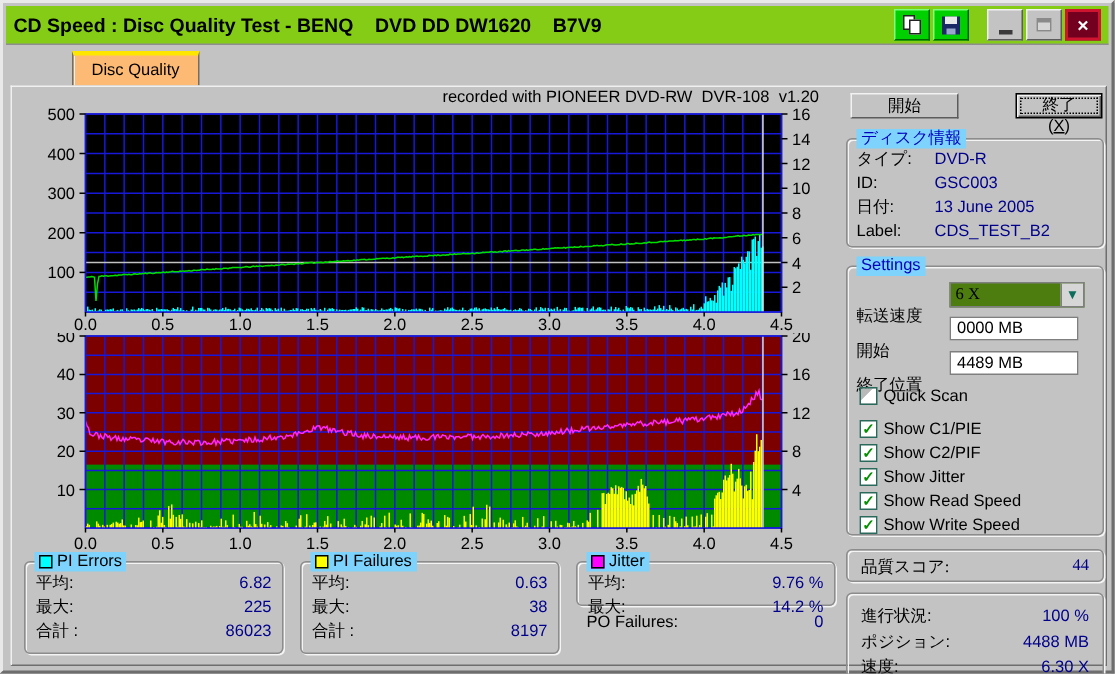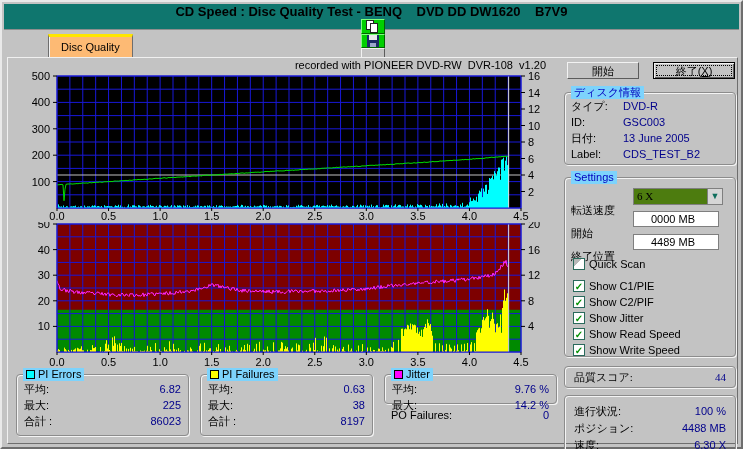--- a/index.html
+++ b/index.html
@@ -1,22 +1,22 @@
 <!DOCTYPE html>
 <html><head>
 <meta charset="utf-8">
 <style>
   html,body{margin:0;padding:0;background:#808080;}
   *{box-sizing:border-box;}
   .window{position:relative;width:743px;height:449px;background:#c3c3c3;
     font-family:"Liberation Sans",sans-serif;color:#000;
     border:2px solid;border-color:#e9e9e9 #6e6e6e #6e6e6e #e9e9e9;}
   
-  .titlebar{position:absolute;left:2px;top:2px;right:2px;height:26px;background:#0f766e;
-    border-bottom:1px solid #8e8e8e;display:flex;align-items:center;padding:0 5px;flex-direction:column;}
+  .titlebar{position:absolute;left:2px;top:2px;right:2px;height:26px;background:#84cc16;
+    border-bottom:1px solid #8e8e8e;display:flex;align-items:center;padding:0 5px;}
   .title{font-weight:bold;font-size:13px;white-space:pre;flex:1;}
   .tb-btn{width:24px;height:21px;margin-left:2px;background:#c3c3c3;border:1px solid;
     border-color:#f2f2f2 #5c5c5c #5c5c5c #f2f2f2;display:flex;align-items:center;justify-content:center;padding:0;}
   .tb-btn.green{background:#00cf00;border-color:#7dff7d #006300 #006300 #7dff7d;}
   .gap{width:10px;}
   .copy-ic{position:relative;width:13px;height:13px;}
   .copy-ic i{position:absolute;width:8px;height:10px;background:#fff;border:1px solid #222;}
   .copy-ic i.b{left:0;top:0;} .copy-ic i.f{left:4px;top:3px;}
   .save-ic{width:12px;height:12px;background:#1b2a66;position:relative;}
   .save-ic i{position:absolute;left:2px;top:0;width:8px;height:5px;background:#e9e9e9;}
@@ -49,31 +49,31 @@
   .sbox{height:62px;padding:7px 7px 0 7px;}
   .sbox.short{height:30px;}
   .srow{display:flex;justify-content:space-between;font-size:11px;height:16px;line-height:15px;gap:28px;}
   .porow{display:flex;justify-content:space-between;font-size:11px;margin-top:5px;padding:0 8px 0 7px;}
   
   .side{position:absolute;left:556px;top:2px;width:172px;font-size:11px;}
   .btnrow{display:flex;justify-content:space-between;padding:2px 1px 0 3px;height:20px;}
   .btn{height:17px;font-size:11px;font-family:"Liberation Sans",sans-serif;background:#c3c3c3;
     border:1px solid;border-color:#f2f2f2 #5c5c5c #5c5c5c #f2f2f2;padding:0 10px;line-height:14px;}
   .btn.start{width:72px;}
-  .btn.default{width:82px;border:1px solid #000;box-shadow:inset 1px 1px 0 #f2f2f2, inset -1px -1px 0 #5c5c5c;
+  .btn.default{width:58px;border:1px solid #000;box-shadow:inset 1px 1px 0 #f2f2f2, inset -1px -1px 0 #5c5c5c;
     outline:1px dotted #000;outline-offset:-4px;}
   .btn.default u{text-decoration:underline;}
   .group.info{margin-top:12px;height:73px;padding:6px 6px 0 6px;}
   .irow{display:flex;height:16px;line-height:15px;}
   .ilab{width:52px;}
   .group.settings{margin-top:12px;height:180px;padding:8px 6px 0 6px;}
   .frow{display:flex;align-items:center;height:20px;margin-bottom:3px;}
   .flab{width:62px;margin-top:28px;}
   .tbox{width:86px;height:16px;background:#fff;border:1px solid #7f7f7f;font-size:11px;
-    font-family:"Liberation Sans",sans-serif;padding:0 17px;color:#000;}
+    font-family:"Liberation Sans",sans-serif;padding:0 4px;color:#000;}
   .combo{width:90px;height:17px;background:#4d7c0f;border:1px solid #7f7f7f;display:flex;align-items:center;font-family:Liberation Serif, serif;}
   .combo .val{flex:1;padding-left:3px;}
   .combo .arrow{width:15px;height:15px;background:#d6d6d6;border-left:1px solid #7f7f7f;
     color:#0e6e5c;font-size:9px;text-align:center;line-height:15px;}
   .cbrow{display:flex;align-items:center;height:15px;margin:0 0 1px 2px;gap:4px;}
   .cbrow.first{margin-top:4px;margin-bottom:7px;}
   .cbbox{width:12px;height:12px;background:#fff;border:1px solid #2a6a5c;font-size:10px;
     line-height:11px;text-align:center;color:#009000;font-weight:bold;}
   .cbbox.off{background:linear-gradient(135deg,#b9b9b9 38%,#ffffff 40%);}
   .qbox{margin-top:9px;height:22px;display:flex;justify-content:space-between;align-items:center;padding:0 9px;font-family:Liberation Serif, serif;}

